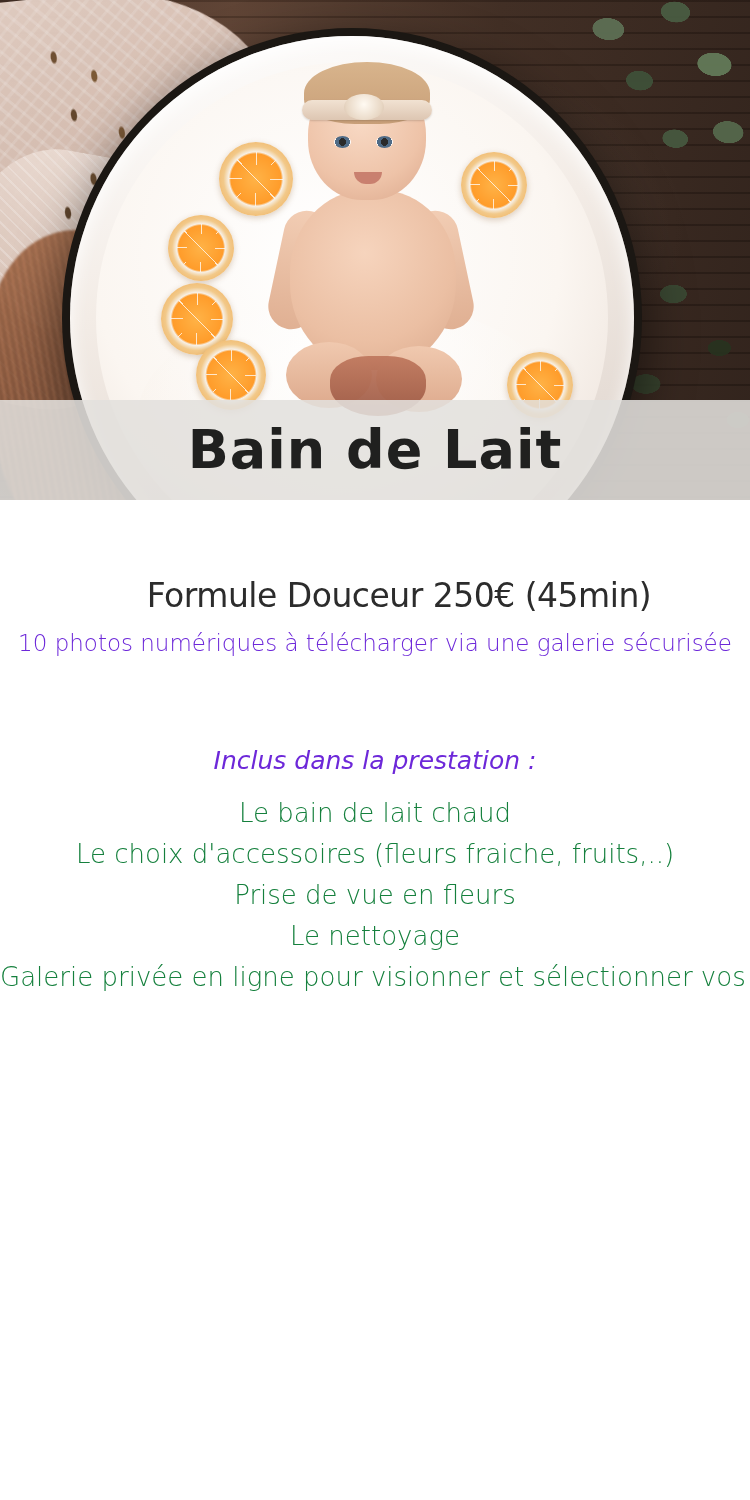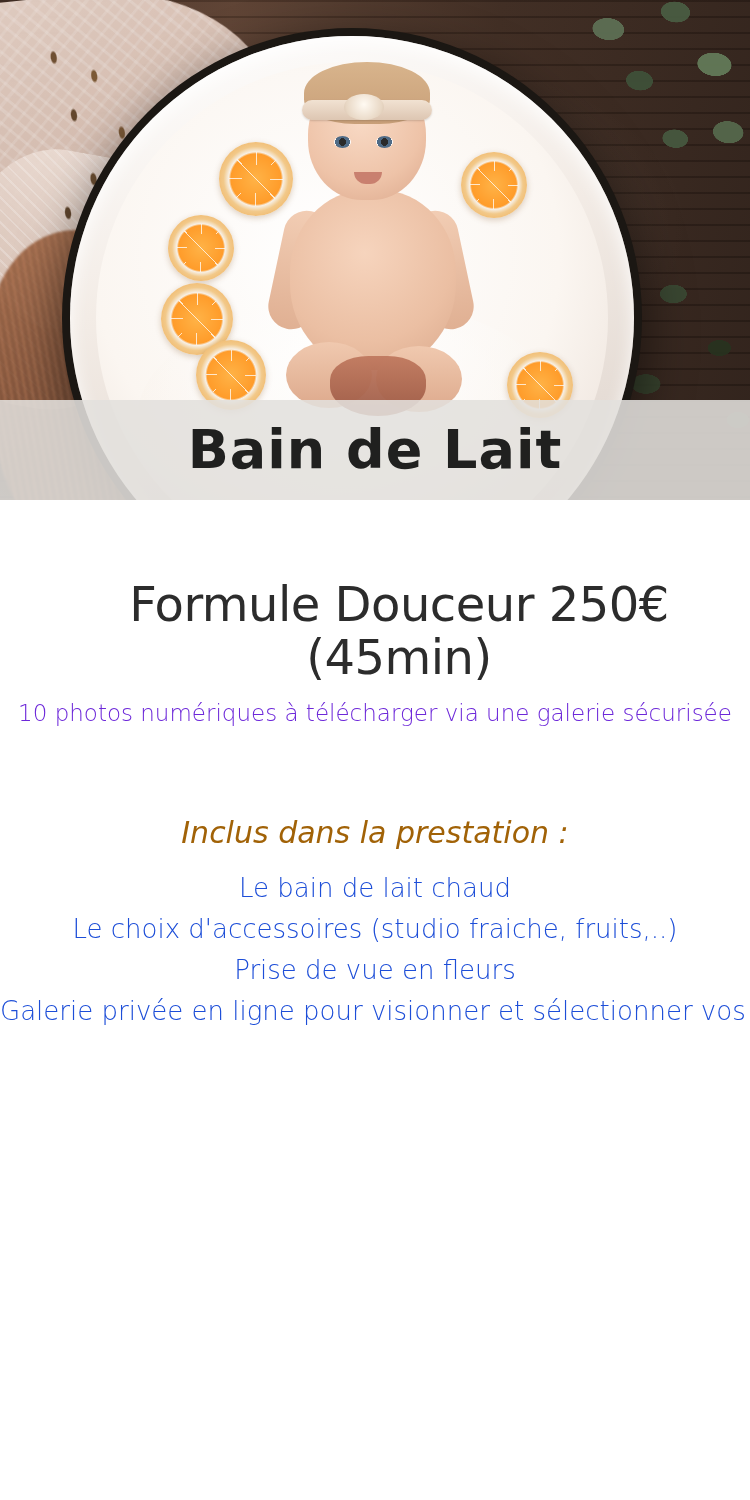--- a/index.html
+++ b/index.html
@@ -328,51 +328,51 @@
     position: absolute;
     left: 0;
     top: 500px;
     width: 750px;
     padding-top: 78px;
     text-align: center;
     font-family: "DejaVu Sans", sans-serif;
     color: #3a3a3a;
   }
   .formule {
-    font-size: 48px;
+    font-size: 33px;
     font-weight: 400;
     letter-spacing: -0.5px;
     color: #2c2c2c;
     margin: 0 0 16px 0;
     line-height: 1.1;
     padding-left: 48px;
   }
   .subline {
     font-size: 23px;
     font-weight: 300;
     color: #6d28d9;
     margin: 0;
     line-height: 1.2;
   }
   .inclus {
     margin: 88px 0 18px 0;
-    font-size: 30px;
+    font-size: 25px;
     font-style: italic;
     font-weight: 400;
-    color: #a16207;
+    color: #6d28d9;
   }
   .inc-list {
     list-style: none;
     margin: 0;
     padding: 0;
   }
   .inc-list li {
     font-size: 26px;
     font-weight: 300;
-    color: #1d4ed8;
+    color: #15803d;
     line-height: 1.58;
     white-space: nowrap;
   }
 </style>
 </head>
 <body>
 
 <div class="page">
 
   <div class="hero">
@@ -418,19 +418,20 @@
     </div>
   </div>
 
   <div class="content">
     <p class="formule">Formule Douceur 250€ (45min)</p>
     <p class="subline">10 photos numériques à télécharger via une galerie sécurisée</p>
 
     <p class="inclus">Inclus dans la prestation :</p>
     <ul class="inc-list">
       <li>Le bain de lait chaud</li>
-      <li>Le choix d'accessoires (studio fraiche, fruits,..)</li>
+      <li>Le choix d'accessoires (fleurs fraiche, fruits,..)</li>
       <li>Prise de vue en fleurs</li>
+      <li>Le nettoyage</li>
       <li>Galerie privée en ligne pour visionner et sélectionner vos images</li>
     </ul>
   </div>
 
 </div>
 
 </body></html>

